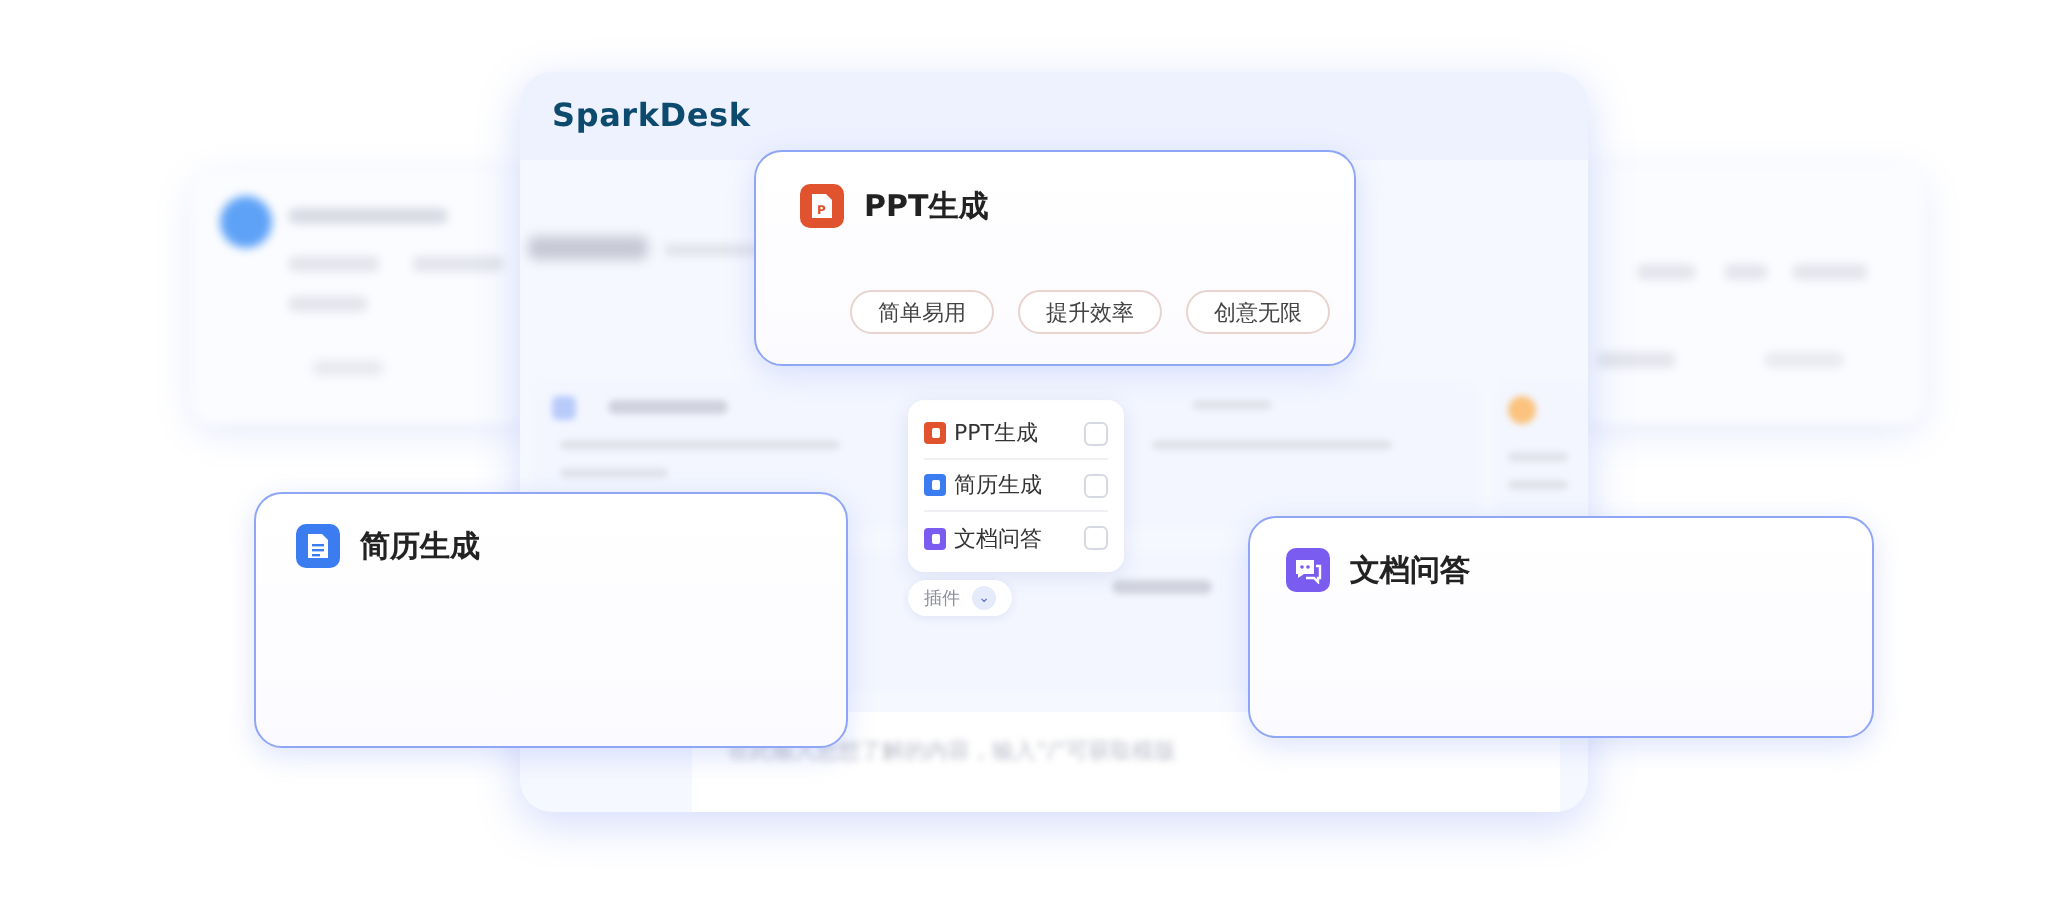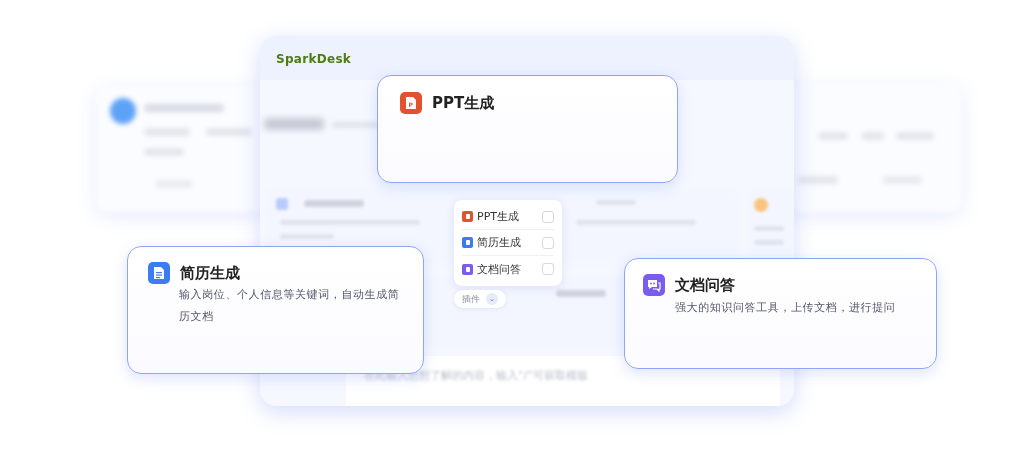--- a/index.html
+++ b/index.html
@@ -21,22 +21,22 @@
   .main-window {
     position: absolute; left: 260px; top: 36px; width: 534px; height: 370px;
     background: #f6f8ff; border-radius: 16px;
     box-shadow: 0 6px 22px rgba(100,130,240,0.28);
     overflow: hidden;
   }
   .main-header {
     height: 44px; background: #eef2ff; padding: 12px 16px;
   }
   .brand {
-    font-family: "DejaVu Sans", sans-serif; font-weight: bold; font-size: 12px;
-    color: #4d7c0f; letter-spacing: 0.3px;
+    font-family: "DejaVu Sans", sans-serif; font-weight: bold; font-size: 16px;
+    color: #0c4a6e; letter-spacing: 0.3px;
   }
   .main-body { position: relative; height: 326px; }
   .section-title { position: absolute; left: 4px; top: 82px; width: 60px; height: 12px; background: #c7cad6; border-radius: 4px; filter: blur(3px); }
   .section-sub { position: absolute; left: 72px; top: 86px; width: 50px; height: 6px; background: #e1e3eb; border-radius: 3px; filter: blur(2px); }
 
   .inner-card { position: absolute; background: #f3f6ff; border-radius: 8px; filter: blur(1.5px); }
   .inner-a { left: 6px; top: 110px; width: 474px; height: 74px; }
   .inner-b { left: 6px; top: 196px; width: 474px; height: 70px; }
   .inner-c { left: 488px; top: 110px; width: 50px; height: 76px; }
   .inner-d { left: 488px; top: 196px; width: 50px; height: 70px; }
@@ -199,44 +199,47 @@
 
 <div class="feature-card card-ppt">
   <div class="card-head">
     <span class="card-icon" style="background:#e0532e;">
       <svg width="12" height="14" viewBox="0 0 12 14">
           <path d="M1 1h7l3 3v9H1z" fill="#fff"></path>
           <text x="3.5" y="11" font-size="6" fill="#e0532e" font-family="DejaVu Sans, sans-serif" font-weight="bold">P</text>
         </svg>
     </span>
     <span class="card-title">PPT生成</span>
+  </div>
+  <div class="tags">
+    <span class="tag">简单易用</span>
+    <span class="tag">提升效率</span>
+    <span class="tag">创意无限</span>
   </div>
 </div>
 
 <div class="feature-card card-resume">
   <div class="card-head">
     <span class="card-icon" style="background:#3b7cf0;">
       <svg width="12" height="14" viewBox="0 0 12 14">
           <path d="M1 1h7l3 3v9H1z" fill="#fff"></path>
           <rect x="3" y="6" width="6" height="1.2" fill="#3b7cf0"></rect>
           <rect x="3" y="8.5" width="6" height="1.2" fill="#3b7cf0"></rect>
           <rect x="3" y="11" width="4" height="1.2" fill="#3b7cf0"></rect>
         </svg>
     </span>
     <span class="card-title">简历生成</span>
   </div>
-  <div class="card-desc">输入岗位、个人信息等关键词，自动生成简历文档</div>
 </div>
 
 <div class="feature-card card-qa">
   <div class="card-head">
     <span class="card-icon" style="background:#7a5cf0;">
       <svg width="14" height="13" viewBox="0 0 14 13">
           <path d="M1 1h9v7H5l-3 2V8H1z" fill="#fff"></path>
           <path d="M11 4h2v6h-1v2l-2-2H6" stroke="#fff" stroke-width="1.2" fill="none"></path>
           <circle cx="4" cy="4.5" r="0.9" fill="#7a5cf0"></circle>
           <circle cx="7" cy="4.5" r="0.9" fill="#7a5cf0"></circle>
         </svg>
     </span>
     <span class="card-title">文档问答</span>
   </div>
-  <div class="card-desc">强大的知识问答工具，上传文档，进行提问</div>
 </div>
 
 </body></html>

